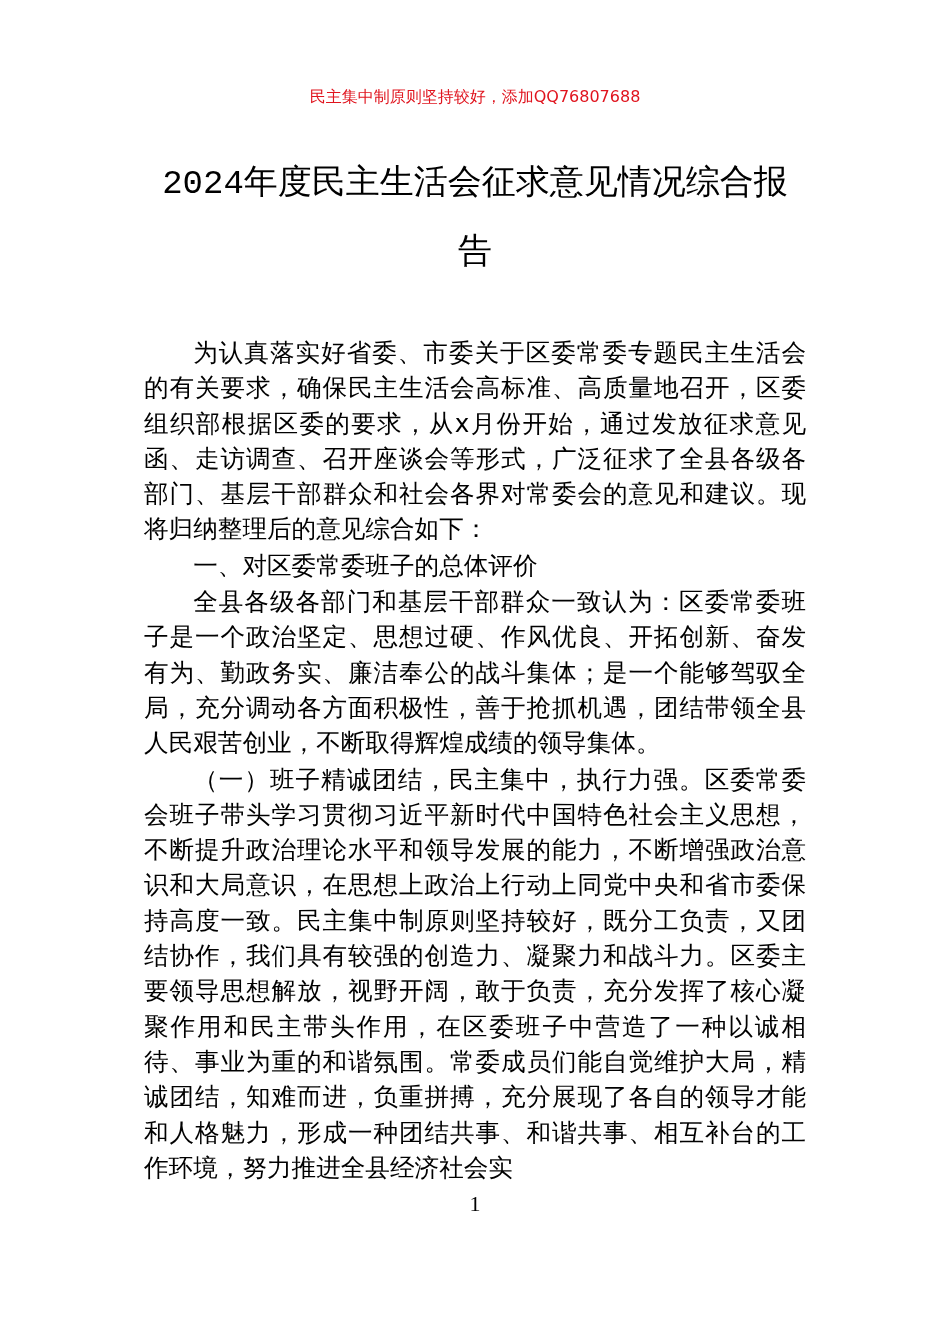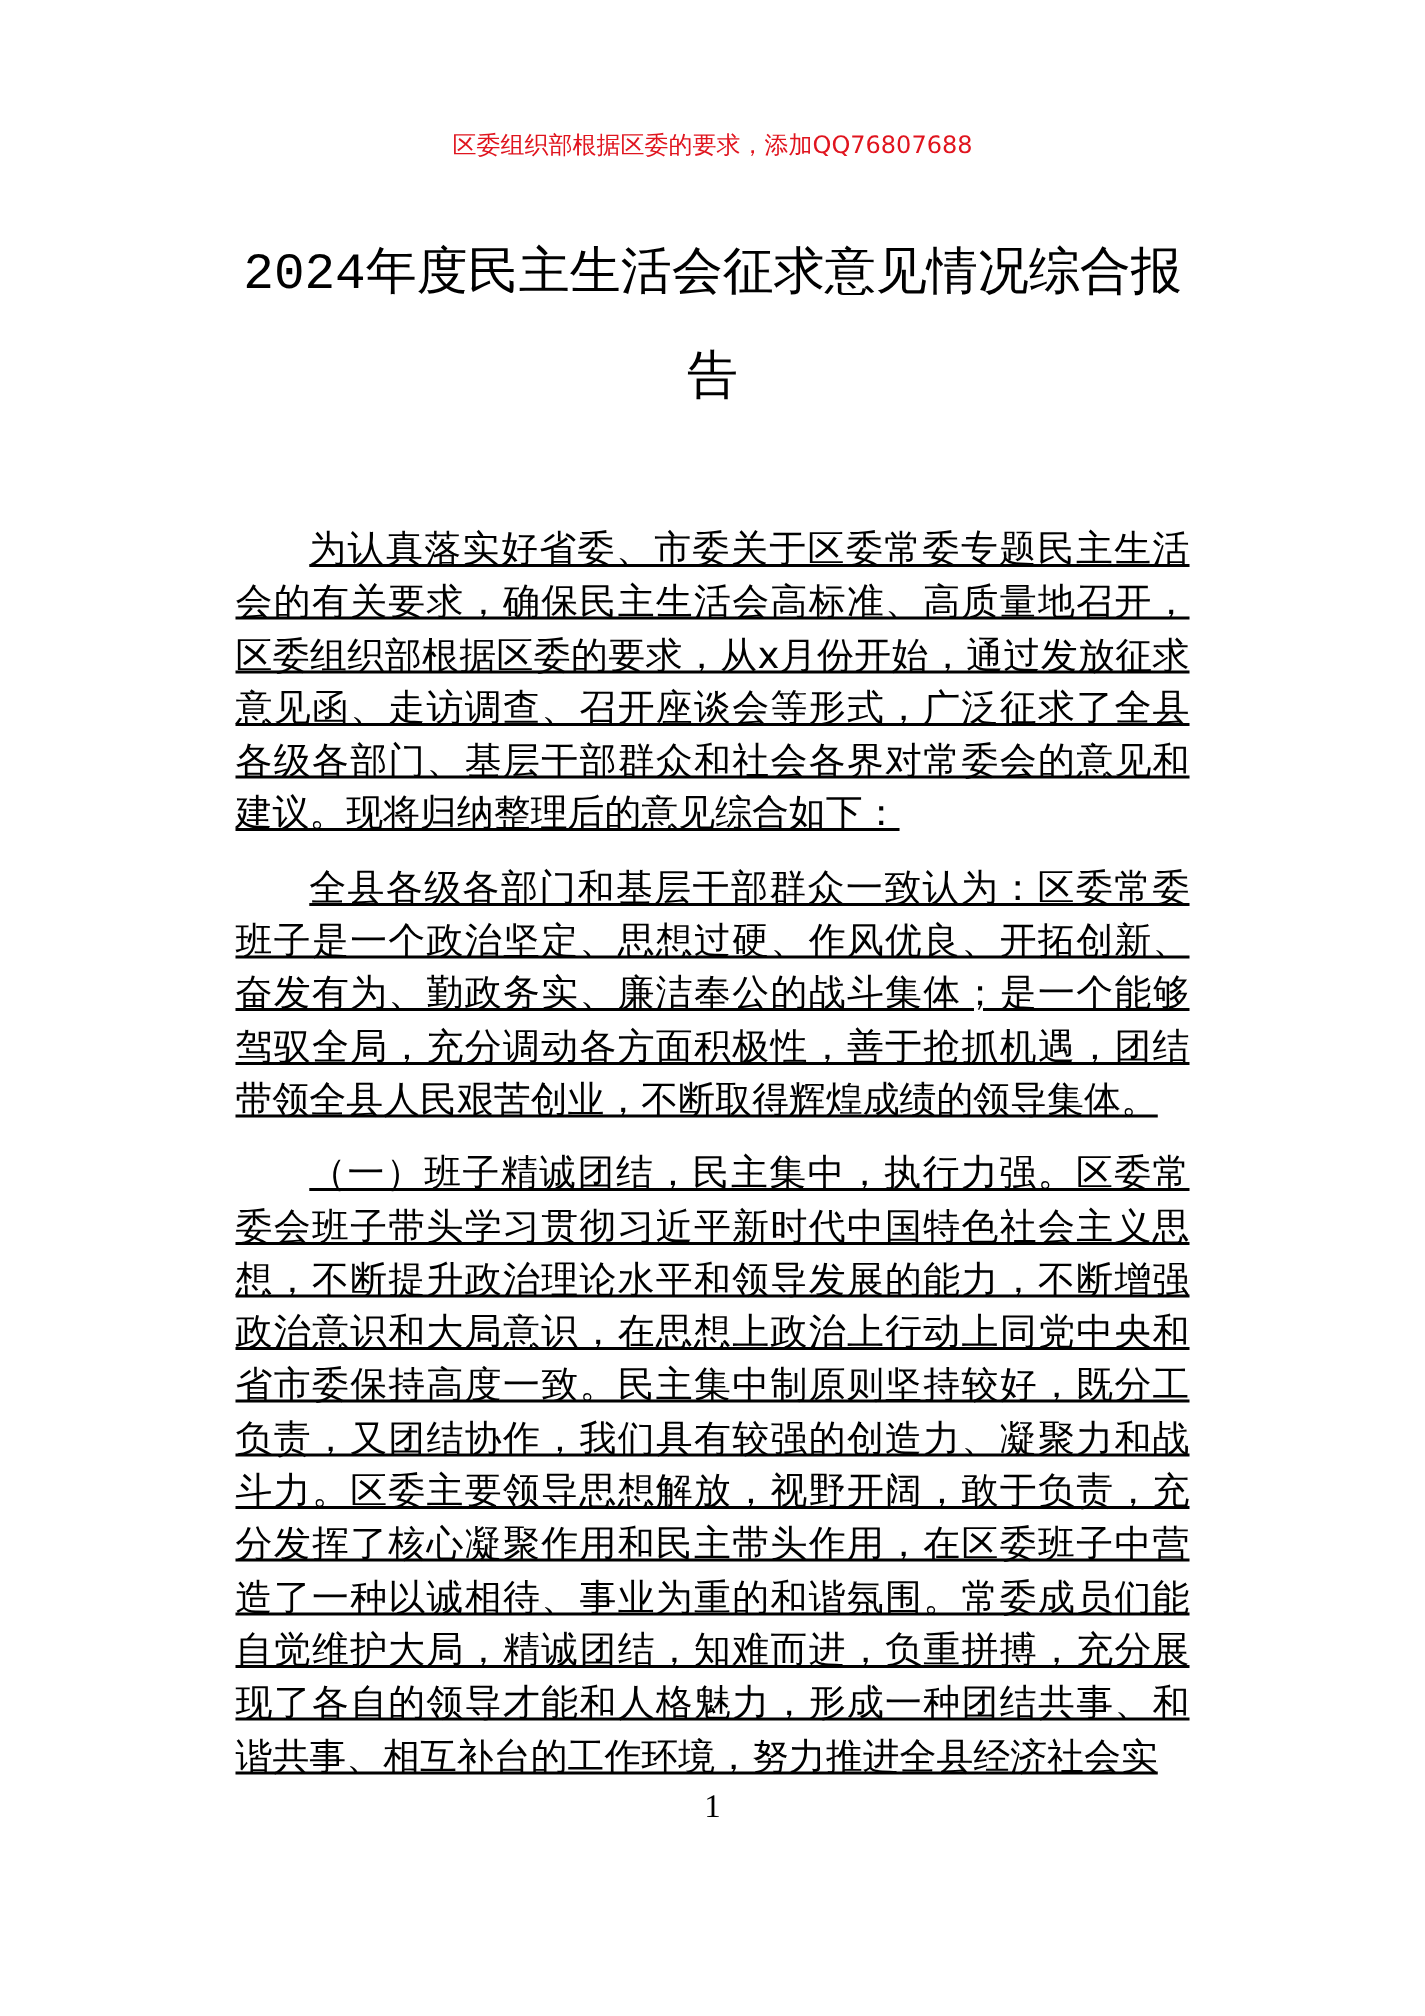--- a/index.html
+++ b/index.html
@@ -13,36 +13,37 @@
     color: #e0141e; font-size: 16px; line-height: 22px;
   }
   .title {
     position: absolute; top: 150px; left: 140px; width: 670px; text-align: center;
     font-size: 34px; line-height: 69px; letter-spacing: 0px; font-family: Liberation Mono, monospace;
   }
   .body-text {
     position: absolute; top: 334px; left: 143px; width: 664px;
     font-size: 24.6px; line-height: 35.3px;
   }
-  .body-text p { margin: 14px; text-align: justify; text-align-last: left; text-decoration: underline; }
+  .body-text p { margin: 1px; text-align: justify; text-align-last: left; }
   .body-text p.indent { text-indent: 2em; }
   .page-number {
     position: absolute; top: 1190px; left: 0; width: 950px; text-align: center;
     font-family: "Liberation Serif", "DejaVu Serif", serif; font-size: 22px; line-height: 28px;
   }
 </style>
 </head>
 <body>
 
-<div class="header-note">区委组织部根据区委的要求，添加QQ76807688</div>
+<div class="header-note">民主集中制原则坚持较好，添加QQ76807688</div>
 
 <div class="title">
   <div>2024年度民主生活会征求意见情况综合报</div>
   <div>告</div>
 </div>
 
 <div class="body-text">
   <p class="indent">为认真落实好省委、市委关于区委常委专题民主生活会的有关要求，确保民主生活会高标准、高质量地召开，区委组织部根据区委的要求，从x月份开始，通过发放征求意见函、走访调查、召开座谈会等形式，广泛征求了全县各级各部门、基层干部群众和社会各界对常委会的意见和建议。现将归纳整理后的意见综合如下：</p>
+  <p class="indent">一、对区委常委班子的总体评价</p>
   <p class="indent">全县各级各部门和基层干部群众一致认为：区委常委班子是一个政治坚定、思想过硬、作风优良、开拓创新、奋发有为、勤政务实、廉洁奉公的战斗集体；是一个能够驾驭全局，充分调动各方面积极性，善于抢抓机遇，团结带领全县人民艰苦创业，不断取得辉煌成绩的领导集体。</p>
   <p class="indent">（一）班子精诚团结，民主集中，执行力强。区委常委会班子带头学习贯彻习近平新时代中国特色社会主义思想，不断提升政治理论水平和领导发展的能力，不断增强政治意识和大局意识，在思想上政治上行动上同党中央和省市委保持高度一致。民主集中制原则坚持较好，既分工负责，又团结协作，我们具有较强的创造力、凝聚力和战斗力。区委主要领导思想解放，视野开阔，敢于负责，充分发挥了核心凝聚作用和民主带头作用，在区委班子中营造了一种以诚相待、事业为重的和谐氛围。常委成员们能自觉维护大局，精诚团结，知难而进，负重拼搏，充分展现了各自的领导才能和人格魅力，形成一种团结共事、和谐共事、相互补台的工作环境，努力推进全县经济社会实</p>
 </div>
 
 <div class="page-number">1</div>
 
 </body></html>

